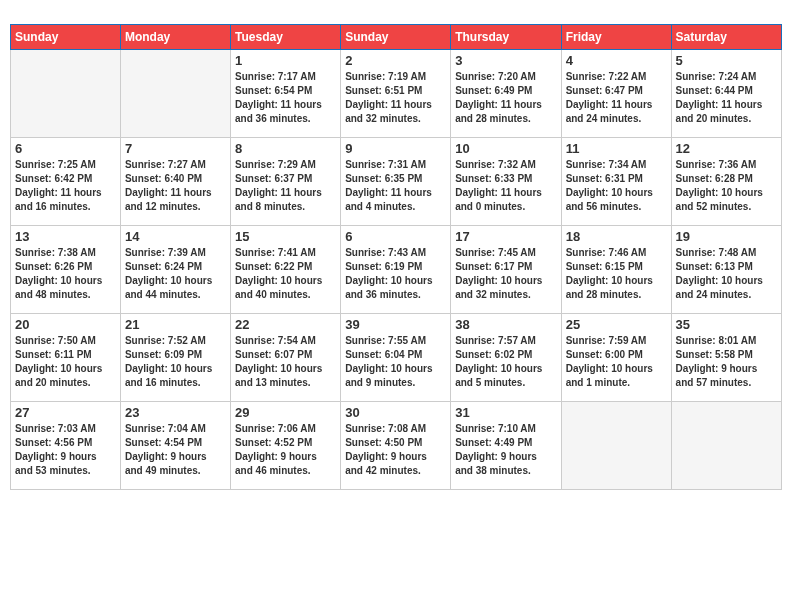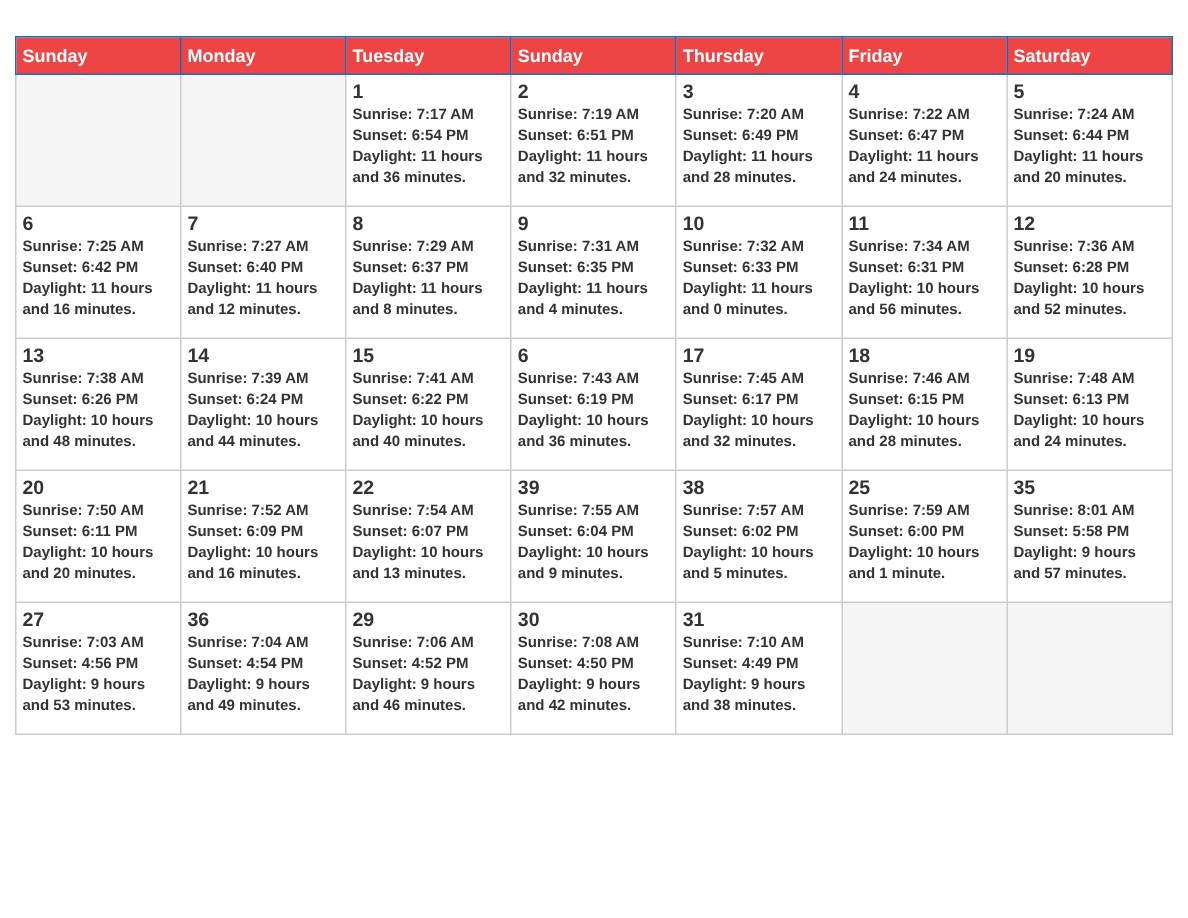--- a/index.html
+++ b/index.html
@@ -223,21 +223,21 @@
           <span class="day-num">35</span>
           <div class="day-info">Sunrise: 8:01 AM<br>Sunset: 5:58 PM<br>Daylight: 9 hours and 57 minutes.</div>
         </td>
       </tr>
       <tr>
         <td>
           <span class="day-num">27</span>
           <div class="day-info">Sunrise: 7:03 AM<br>Sunset: 4:56 PM<br>Daylight: 9 hours and 53 minutes.</div>
         </td>
         <td>
-          <span class="day-num">36</span>
+          <span class="day-num">23</span>
           <div class="day-info">Sunrise: 7:04 AM<br>Sunset: 4:54 PM<br>Daylight: 9 hours and 49 minutes.</div>
         </td>
         <td>
           <span class="day-num">29</span>
           <div class="day-info">Sunrise: 7:06 AM<br>Sunset: 4:52 PM<br>Daylight: 9 hours and 46 minutes.</div>
         </td>
         <td>
           <span class="day-num">30</span>
           <div class="day-info">Sunrise: 7:08 AM<br>Sunset: 4:50 PM<br>Daylight: 9 hours and 42 minutes.</div>
         </td>

